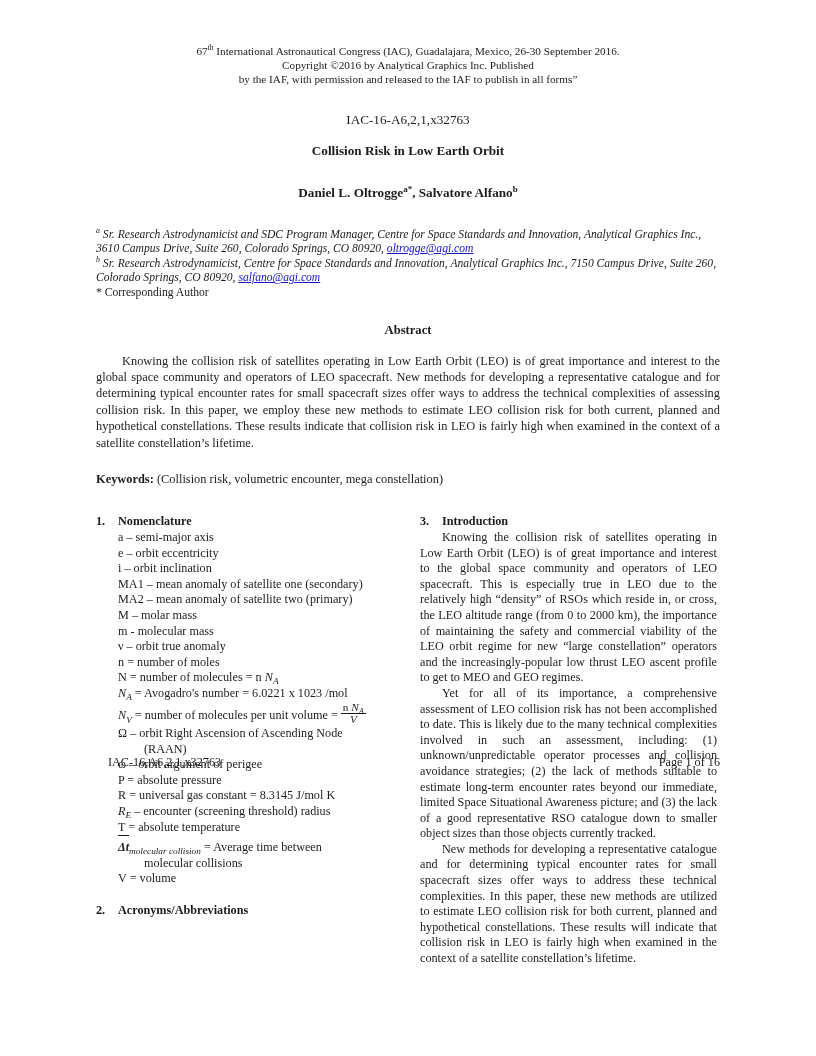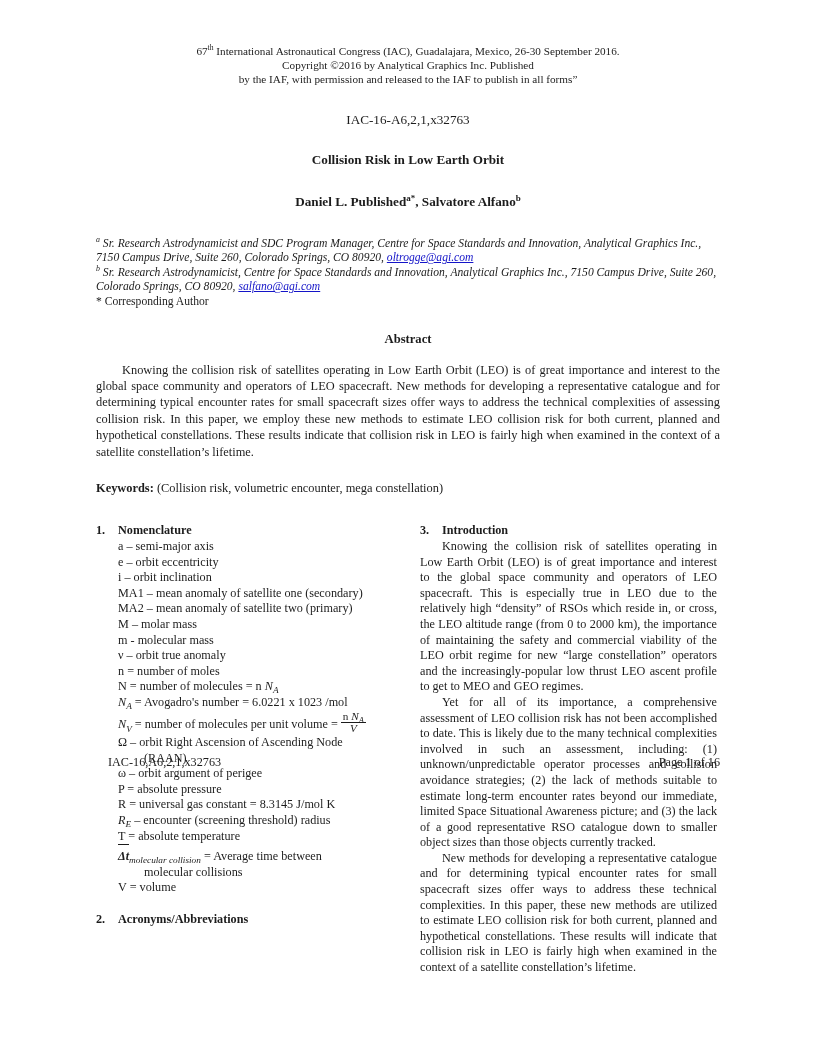--- a/index.html
+++ b/index.html
@@ -36,21 +36,21 @@
 
   .paper-id {
     text-align: center;
     font-size: 13.2px;
     margin-top: 25px;
   }
   .paper-title {
     text-align: center;
     font-size: 13.2px;
     font-weight: bold;
-    margin-top: 24px;
+    margin-top: 15px;
   }
   .authors {
     text-align: center;
     font-size: 13.2px;
     font-weight: bold;
     margin-top: 26px;
   }
 
   
   .affil {
@@ -175,24 +175,24 @@
   <div class="conf-header">
     <div><span>67</span><sup>th</sup><span> International Astronautical Congress (IAC), Guadalajara, Mexico, 26-30 September 2016.</span></div>
     <div>Copyright ©2016 by Analytical Graphics Inc. Published</div>
     <div>by the IAF, with permission and released to the IAF to publish in all forms”</div>
   </div>
 
   <div class="paper-id">IAC-16-A6,2,1,x32763</div>
 
   <div class="paper-title">Collision Risk in Low Earth Orbit</div>
 
-  <div class="authors"><span>Daniel L. Published</span><sup>a*</sup><span>, </span><span>Salvatore Alfano</span><sup>b</sup></div>
+  <div class="authors"><span>Daniel L. Oltrogge</span><sup>a*</sup><span>, </span><span>Salvatore Alfano</span><sup>b</sup></div>
 
   <div class="affil">
-    <div><sup>a</sup><span> Sr. Research Astrodynamicist and SDC Program Manager, Centre for Space Standards and Innovation, Analytical Graphics Inc., 7150 Campus Drive, Suite 260, Colorado Springs, CO 80920, </span><a class="mail" href="#">oltrogge@agi.com</a></div>
+    <div><sup>a</sup><span> Sr. Research Astrodynamicist and SDC Program Manager, Centre for Space Standards and Innovation, Analytical Graphics Inc., 3610 Campus Drive, Suite 260, Colorado Springs, CO 80920, </span><a class="mail" href="#">oltrogge@agi.com</a></div>
     <div><sup>b</sup><span> Sr. Research Astrodynamicist, Centre for Space Standards and Innovation, Analytical Graphics Inc., 7150 Campus Drive, Suite 260, Colorado Springs, CO 80920, </span><a class="mail" href="#">salfano@agi.com</a></div>
     <div class="plain">* Corresponding Author</div>
   </div>
 
   <div class="abstract-head">Abstract</div>
   <div class="abstract-body">Knowing the collision risk of satellites operating in Low Earth Orbit (LEO) is of great importance and interest to the global space community and operators of LEO spacecraft.  New methods for developing a representative catalogue and for determining typical encounter rates for small spacecraft sizes offer ways to address the technical complexities of assessing collision risk.  In this paper, we employ these new methods to estimate LEO collision risk for both current, planned and hypothetical constellations. These results indicate that collision risk in LEO is fairly high when examined in the context of a satellite constellation’s lifetime.</div>
   <div class="keywords"><b>Keywords:</b><span> (Collision risk, volumetric encounter, mega constellation)</span></div>
 
   <div class="columns">
 

